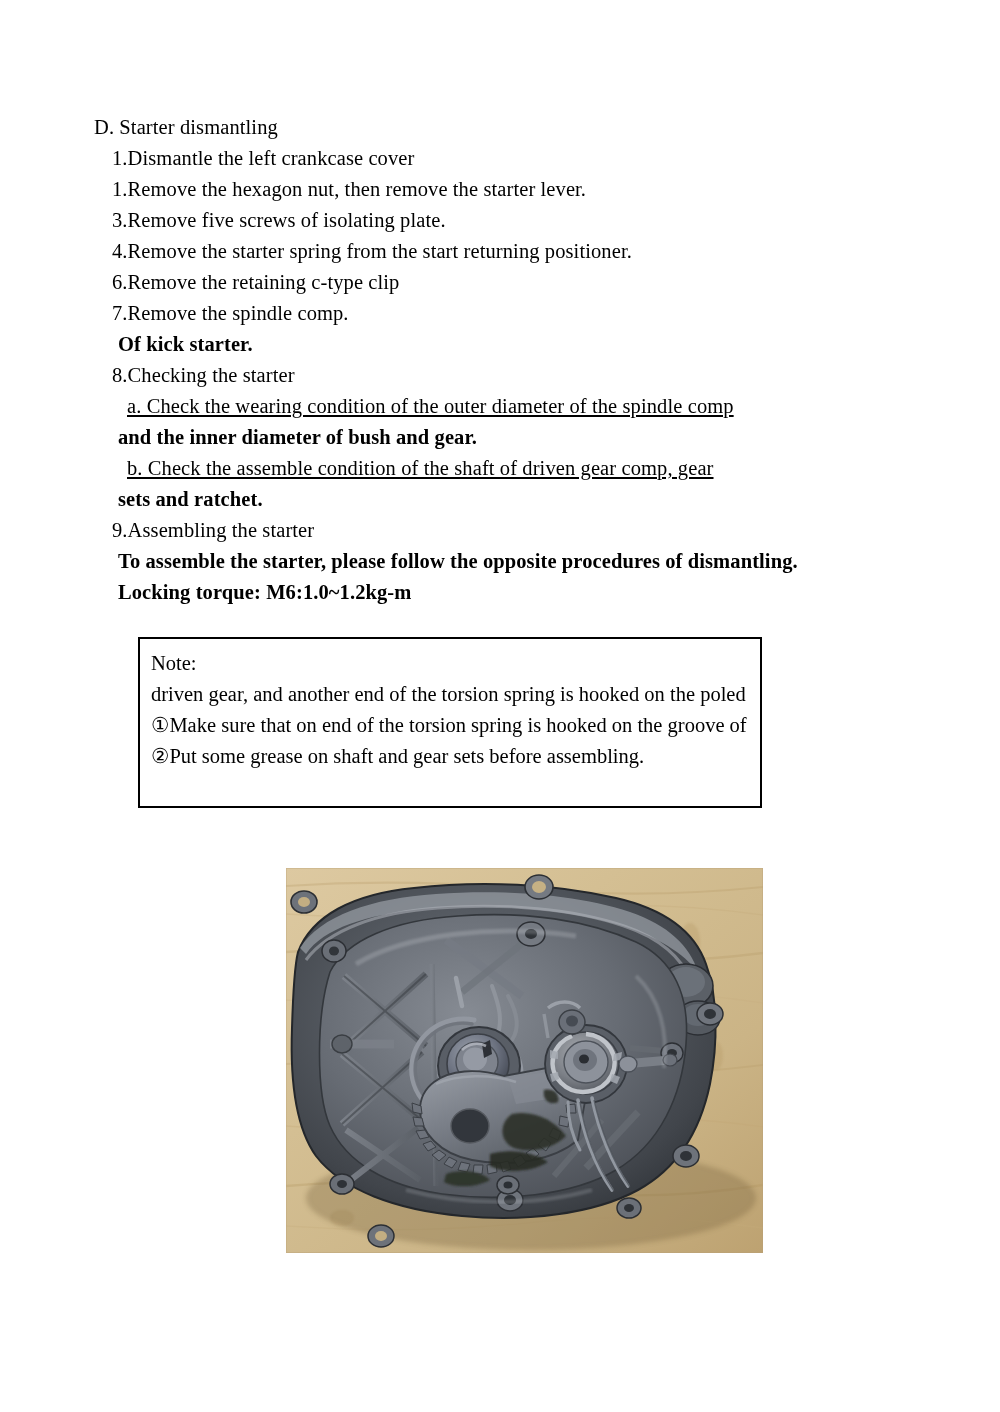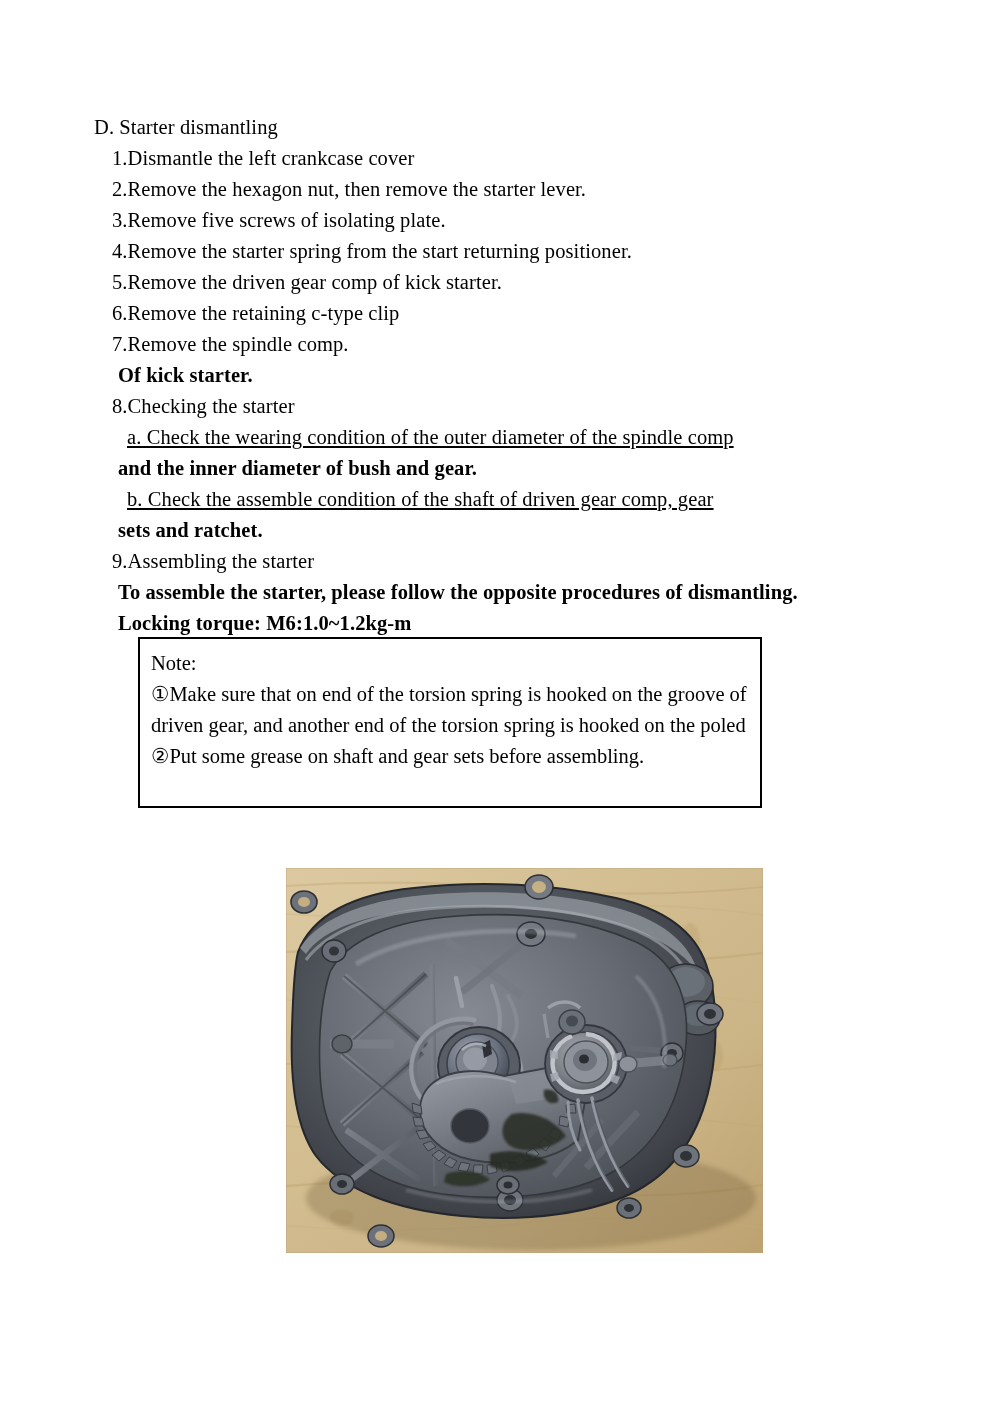--- a/index.html
+++ b/index.html
@@ -79,42 +79,41 @@
   .photo-svg { display: block; width: 477px; height: 385px; }
 </style>
 </head>
 <body>
 
 <div class="page">
 
   <div class="doc-body">
     <div class="txt-line lvl-heading">D. Starter dismantling</div>
     <div class="txt-line lvl-item">1.Dismantle the left crankcase cover</div>
-    <div class="txt-line lvl-item">2.Remove the hexagon nut, then remove the starter lever.</div>
+    <div class="txt-line lvl-item">1.Remove the hexagon nut, then remove the starter lever.</div>
     <div class="txt-line lvl-item">3.Remove five screws of isolating plate.</div>
     <div class="txt-line lvl-item">4.Remove the starter spring from the start returning positioner.</div>
-    <div class="txt-line lvl-item">5.Remove the driven gear comp of kick starter.</div>
     <div class="txt-line lvl-item">6.Remove the retaining c-type clip</div>
     <div class="txt-line lvl-item">7.Remove the spindle comp.</div>
     <div class="txt-line lvl-cont">Of kick starter.</div>
     <div class="txt-line lvl-item">8.Checking the starter</div>
     <div class="txt-line lvl-sub">a. Check the wearing condition of the outer diameter of the spindle comp</div>
     <div class="txt-line lvl-cont">and the inner diameter of bush and gear.</div>
     <div class="txt-line lvl-sub">b. Check the assemble condition of the shaft of driven gear comp, gear</div>
     <div class="txt-line lvl-cont">sets and ratchet.</div>
     <div class="txt-line lvl-item">9.Assembling the starter</div>
     <div class="txt-line lvl-cont">To assemble the starter, please follow the opposite procedures of dismantling.</div>
     <div class="txt-line lvl-cont">Locking torque: M6:1.0~1.2kg-m</div>
   </div>
 
   <div class="note-box">
     <div class="note-inner">
       <div class="note-line">Note:</div>
+      <div class="note-line">driven gear, and another end of the torsion spring is hooked on the poled</div>
       <div class="note-line">①Make sure that on end of the torsion spring is hooked on the groove of</div>
-      <div class="note-line">driven gear, and another end of the torsion spring is hooked on the poled</div>
       <div class="note-line">②Put some grease on shaft and gear sets before assembling.</div>
     </div>
   </div>
 
   <div class="photo-wrap">
     <svg class="photo-svg" viewBox="0 0 477 385" xmlns="http://www.w3.org/2000/svg">
       <defs>
         <linearGradient id="woodGrad" x1="0" y1="0" x2="1" y2="1">
           <stop offset="0%" stop-color="#ddc9a1"></stop>
           <stop offset="35%" stop-color="#d4bf93"></stop>

